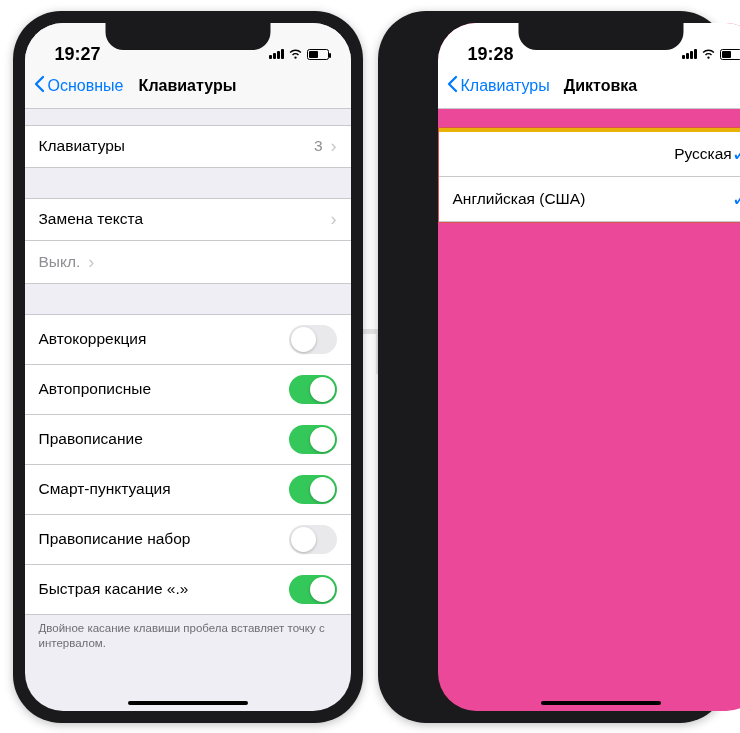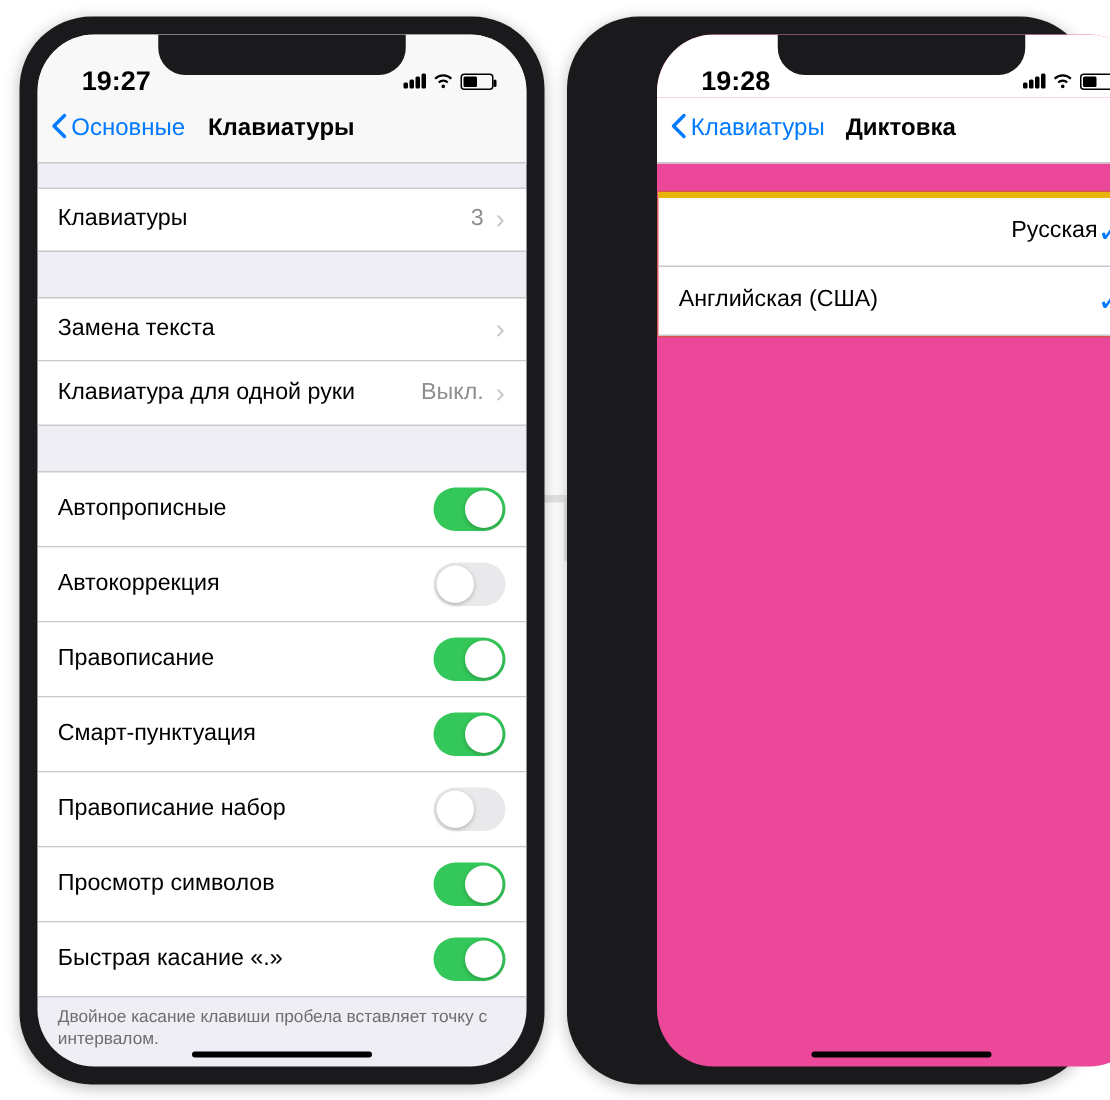--- a/index.html
+++ b/index.html
@@ -174,52 +174,47 @@
           </span>
         </div>
       </div>
 
       <div class="group">
         <div class="row">
           <span>Замена текста</span>
           <span class="chevron">›</span>
         </div>
         <div class="row">
-          <span>Клавиатура для одной руки</span>
           <span class="right">
             <span class="value">Выкл.</span>
             <span class="chevron">›</span>
           </span>
         </div>
       </div>
 
       <div class="group" id="g3">
           <div class="row">
-            <span>Автопрописные</span>
-            <span class="switch on"></span>
-          </div>
-          <div class="row">
             <span>Автокоррекция</span>
             <span class="switch off"></span>
           </div>
           <div class="row">
+            <span>Автопрописные</span>
+            <span class="switch on"></span>
+          </div>
+          <div class="row">
             <span>Правописание</span>
             <span class="switch on"></span>
           </div>
           <div class="row">
             <span>Смарт-пунктуация</span>
             <span class="switch on"></span>
           </div>
           <div class="row">
             <span>Правописание набор</span>
             <span class="switch off"></span>
-          </div>
-          <div class="row">
-            <span>Просмотр символов</span>
-            <span class="switch on"></span>
           </div>
           <div class="row">
             <span>Быстрая касание «.»</span>
             <span class="switch on"></span>
           </div>
         </div>
       <div class="footer">Двойное касание клавиши пробела вставляет точку с интервалом.</div>
 
     </div>
     <div class="homebar"></div>

